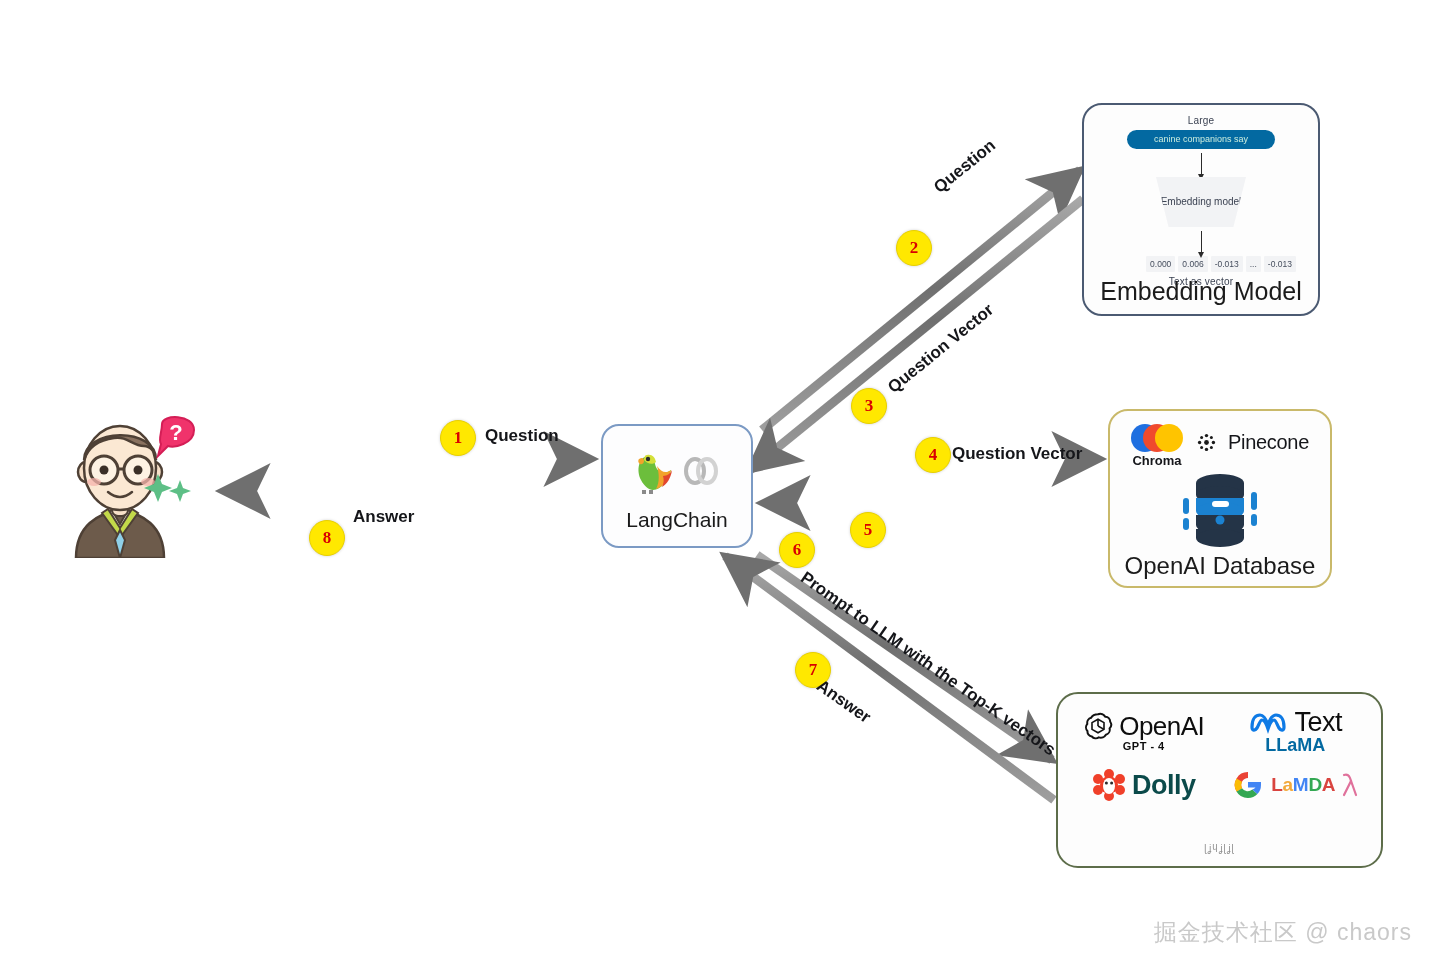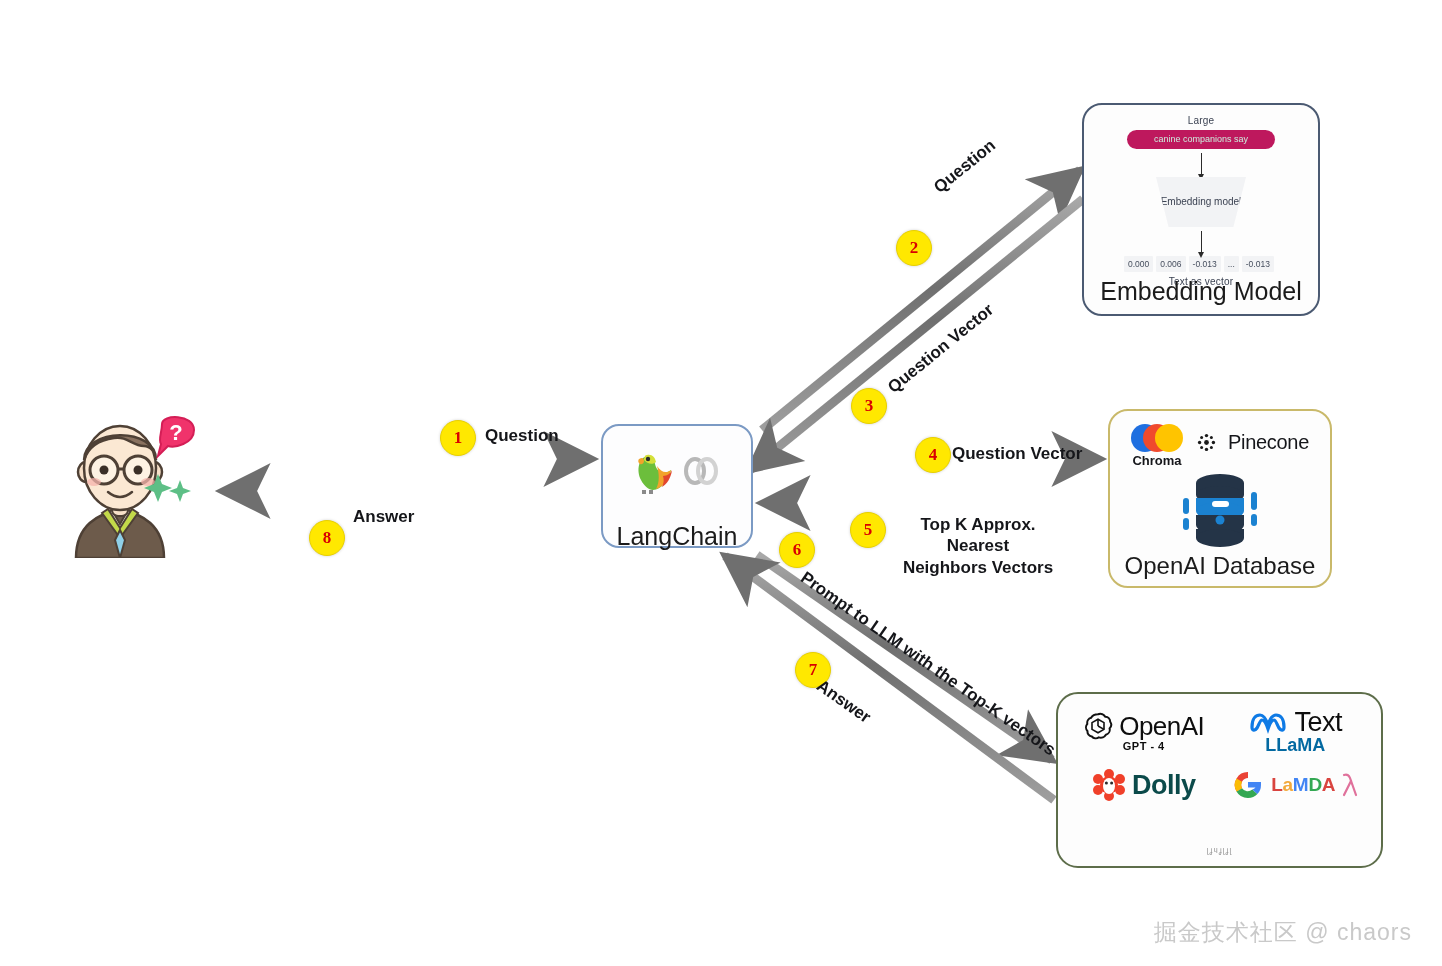--- a/index.html
+++ b/index.html
@@ -82,21 +82,21 @@
   }
   #langchain-logos {
     position: absolute;
     left: 0; right: 0; top: 16px;
     height: 58px;
     display: flex;
     align-items: center;
     justify-content: center;
     gap: 6px;
   }
-  #langchain-node .node-title { top: 96px; font-size: 25px; }
+  #langchain-node .node-title { top: 82px; font-size: 21px; }
 
   
   #embedding-node {
     left: 1082px; top: 103px;
     width: 238px; height: 213px;
     border: 2px solid #4b5a72;
   }
   #embedding-node .node-title { bottom: 8px; font-size: 25px; font-weight: 500; }
 
   .emb-inner { position: absolute; left: 0; right: 0; top: 10px; }
@@ -104,21 +104,21 @@
     text-align: center;
     font-size: 10px;
     color: #3b4252;
     letter-spacing: .2px;
   }
   .emb-pill {
     margin: 4px auto 0;
     width: 148px;
     height: 19px;
     border-radius: 10px;
-    background: #be185d;
+    background: #0369a1;
     color: #cdeedf;
     font-size: 9px;
     line-height: 19px;
     text-align: center;
     overflow: hidden;
     white-space: nowrap;
   }
   .emb-arrow {
     width: 1px;
     height: 22px;
@@ -143,21 +143,21 @@
     align-items: center;
     justify-content: center;
     text-align: center;
     font-size: 10px;
     color: #3b4252;
     line-height: 1.35;
   }
   .emb-vec {
     margin: 3px auto 0;
     display: flex;
-    justify-content: flex-start;
+    justify-content: center;
     gap: 3px;
     padding-left: 40px;
   }
   .emb-vec span {
     background: #f2f3f5;
     color: #454d5d;
     font-size: 8.5px;
     padding: 3px 4px;
     border-radius: 1px;
     font-family: "Liberation Sans", sans-serif;
@@ -226,21 +226,21 @@
   .lamda-word .l1 { color: #d9443f; }
   .lamda-word .l2 { color: #f2a93b; }
   .lamda-word .l3 { color: #4285f4; }
   .lamda-word .l4 { color: #34a853; }
   .lamda-word .l5 { color: #d9443f; }
   .meta-word { font-size: 27px; color: #0d0d0d; font-weight: 500; letter-spacing: -.5px; }
   .llm-squiggle {
     position: absolute;
     left: 0; right: 0; bottom: 8px;
     text-align: center;
-    font-size: 11px;
+    font-size: 14px;
     color: #6b6b6b;
     letter-spacing: 1px;
     opacity: .75;
   }
 
   
   #user-figure { left: 58px; top: 412px; width: 140px; height: 146px; }
 
   
   #watermark {
@@ -516,24 +516,20 @@
   <div class="badge" style="left:309px; top:520px;">8</div>
 
   <div class="alabel" style="left:485px; top:426px;">Question</div>
 
   <div class="alabel" style="left:930px; top:182px; transform:rotate(-39deg); transform-origin:left top;">Question</div>
 
   <div class="alabel" style="left:884px; top:382px; transform:rotate(-39deg); transform-origin:left top;">Question Vector</div>
 
   <div class="alabel" style="left:952px; top:444px;">Question Vector</div>
 
-  <div class="alabel two-line" style="left:888px; top:514px; width:180px;">
-    <span>Top K Approx. Nearest</span><br>
-    <span>Neighbors Vectors</span>
-  </div>
 
   <div class="alabel" style="left:808px; top:568px; transform:rotate(35deg); transform-origin:left top;">Prompt to LLM with the Top-K vectors</div>
 
   <div class="alabel" style="left:824px; top:676px; transform:rotate(35deg); transform-origin:left top;">Answer</div>
 
   <div class="alabel" style="left:353px; top:507px;">Answer</div>
 
   <div id="watermark">掘金技术社区 @ chaors</div>
 
 </div>

